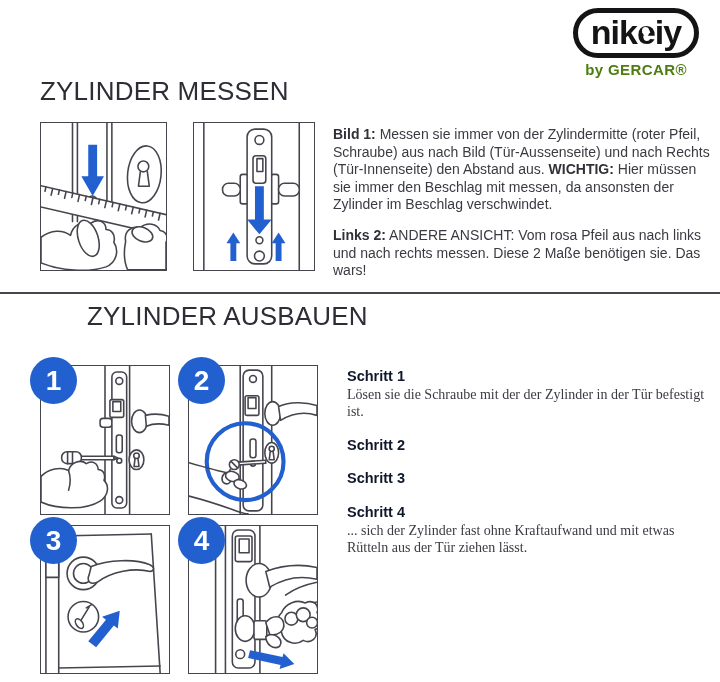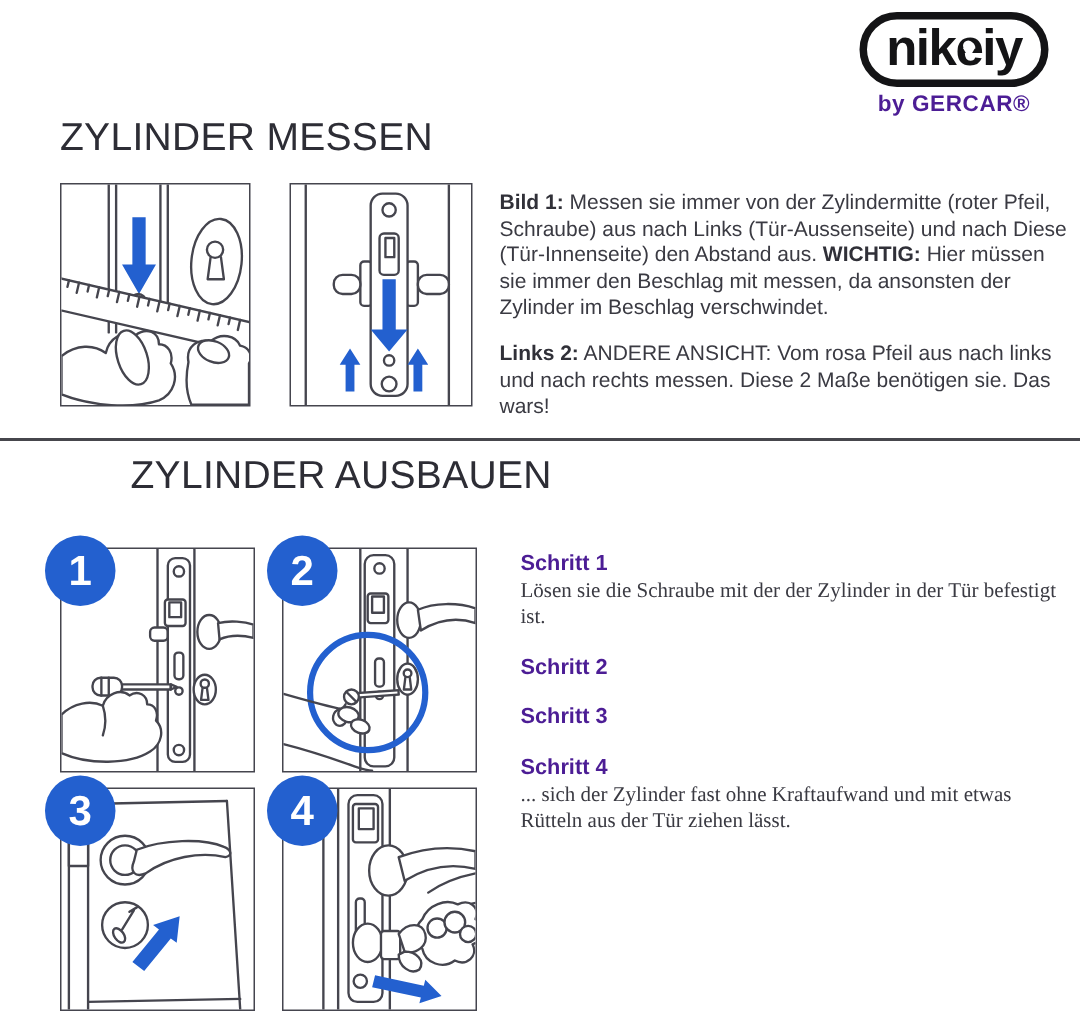--- a/index.html
+++ b/index.html
@@ -17,21 +17,21 @@
   .logo{position:absolute;top:8px;left:557px;width:158px;text-align:center;}
   .logo-pill{display:inline-block;border:5px solid #141416;border-radius:30px;
              padding:0 13px;height:40px;line-height:39px;font-size:34px;font-weight:bold;
              color:#141416;letter-spacing:-1px;}
   .logo-e{position:relative;display:inline-block;}
   .keyhole{position:absolute;left:50%;top:14px;width:7px;height:7px;margin-left:-3.5px;
            border-radius:50%;background:#fff;}
   .keyhole::after{content:"";position:absolute;top:5px;left:50%;margin-left:-4px;
            border-left:4px solid transparent;border-right:4px solid transparent;
            border-top:7px solid #fff;}
-  .byline{margin-top:3px;font-size:15px;font-weight:bold;color:#4c1d95;letter-spacing:.4px;}
+  .byline{margin-top:3px;font-size:15px;font-weight:bold;color:#4d7c0f;letter-spacing:.4px;}
 
   
   .section-heading{position:absolute;left:40px;margin:0;font-size:26px;line-height:28px;
                    font-weight:normal;color:var(--heading);letter-spacing:.2px;}
   #messen-heading{top:77px;}
   #ausbauen-heading{top:302px;margin-left:47px;}
 
   
   .fig{position:absolute;background:#fff;border:1.6px solid #45454e;box-sizing:border-box;}
   .fig svg{display:block;width:100%;height:100%;}
@@ -57,21 +57,21 @@
                line-height:17.6px;color:var(--text);}
   .messen-text p{margin:0 0 13px 0;}
   .messen-text b{color:#303038;}
 
   .divider{position:absolute;left:0;top:292px;width:720px;height:0;border:none;
            border-top:2px solid #46464c;margin:0;}
 
   .steps{position:absolute;left:347px;top:368px;width:366px;font-size:14px;
          line-height:17.6px;color:var(--text);}
   .step{margin-bottom:16px;}
-  .step-title{margin:0;font-size:14.5px;font-weight:bold;color:#4c1d95;}
+  .step-title{margin:0;font-size:14.5px;font-weight:bold;color:#0f172a;}
   .step-text{margin:0;font-family:Liberation Serif, serif;}
 </style>
 </head>
 <body>
 
 <div class="page">
 
   <div class="logo">
     <div class="logo-pill"><span>nik</span><span class="logo-e"><span>e</span><span class="keyhole"></span></span><span>iy</span></div>
     <div class="byline">by GERCAR®</div>
@@ -119,21 +119,21 @@
       <rect class="ln" x="64" y="36" width="6" height="13"></rect>
       <polygon class="bl" points="62,64 71,64 71,98 79,98 66.5,113 54,98 62,98"></polygon>
       <circle class="wh" cx="66.5" cy="119" r="3.5"></circle>
       <circle class="wh" cx="66.5" cy="135" r="5"></circle>
       <polygon class="bl" points="37,140 37,122 33,122 40,111 47,122 43,122 43,140"></polygon>
       <polygon class="bl" points="83,140 83,122 79,122 86,111 93,122 89,122 89,140"></polygon>
     </svg>
   </div>
 
   <div class="messen-text">
-    <p><b>Bild 1:</b><span> Messen sie immer von der Zylindermitte (roter Pfeil, Schraube) aus nach Links (Tür-Aussenseite) und nach Diese (Tür-Innenseite) den Abstand aus. </span><b>WICHTIG:</b><span> Hier müssen sie immer den Beschlag mit messen, da ansonsten der Zylinder im Beschlag verschwindet.</span></p>
+    <p><b>Bild 1:</b><span> Messen sie immer von der Zylindermitte (roter Pfeil, Schraube) aus nach Bild (Tür-Aussenseite) und nach Rechts (Tür-Innenseite) den Abstand aus. </span><b>WICHTIG:</b><span> Hier müssen sie immer den Beschlag mit messen, da ansonsten der Zylinder im Beschlag verschwindet.</span></p>
     <p><b>Links 2:</b><span> ANDERE ANSICHT: Vom rosa Pfeil aus nach links und nach rechts messen. Diese 2 Maße benötigen sie. Das wars!</span></p>
   </div>
 
   <hr class="divider">
 
   <h1 class="section-heading" id="ausbauen-heading">ZYLINDER AUSBAUEN</h1>
 
   <div class="fig" id="figB1">
     <div class="badge">1</div>
     <svg viewBox="0 0 130 150">

